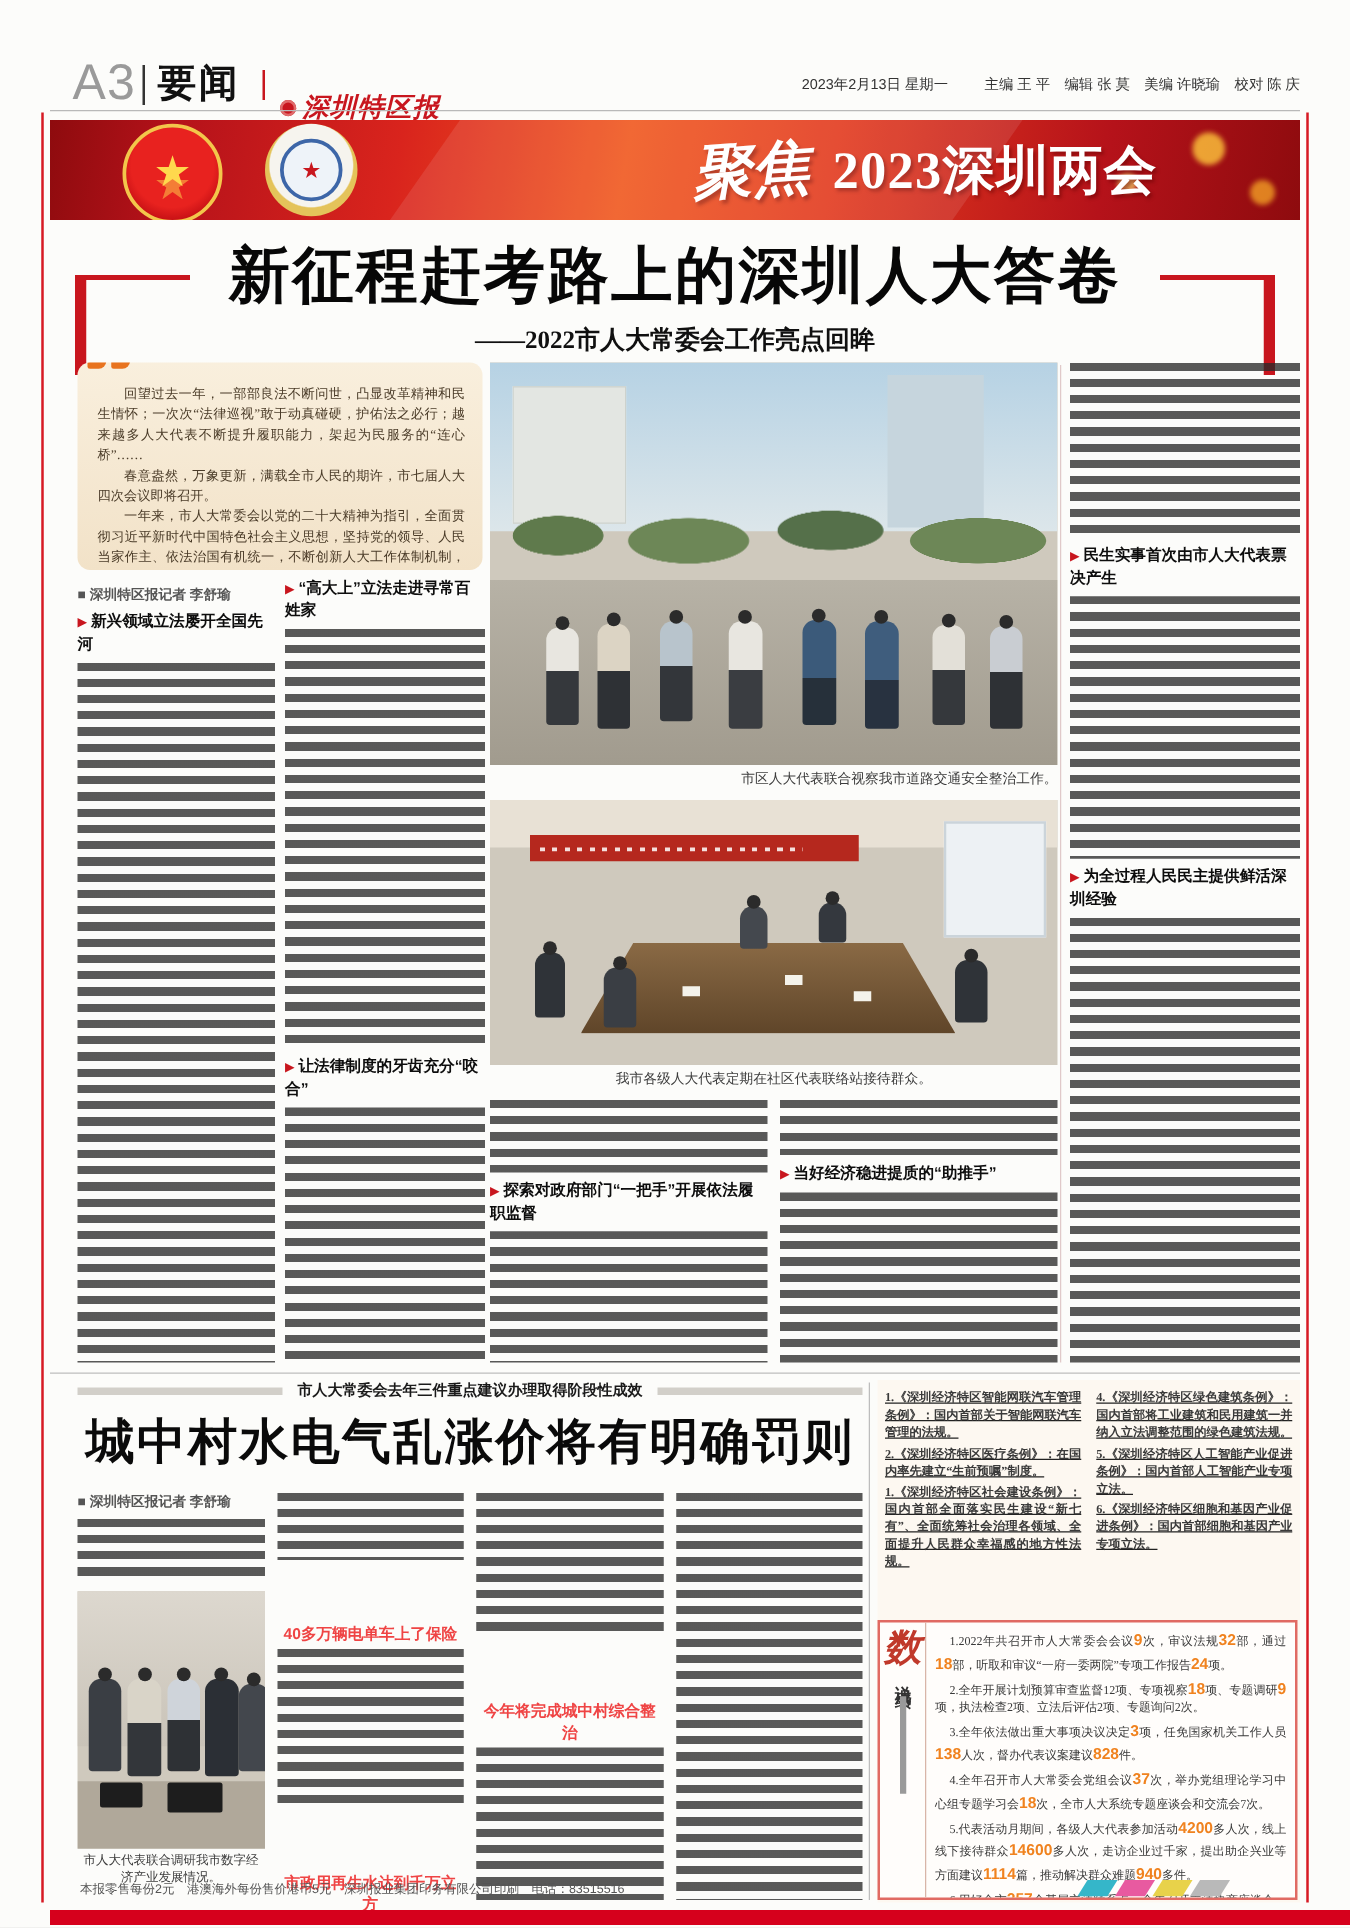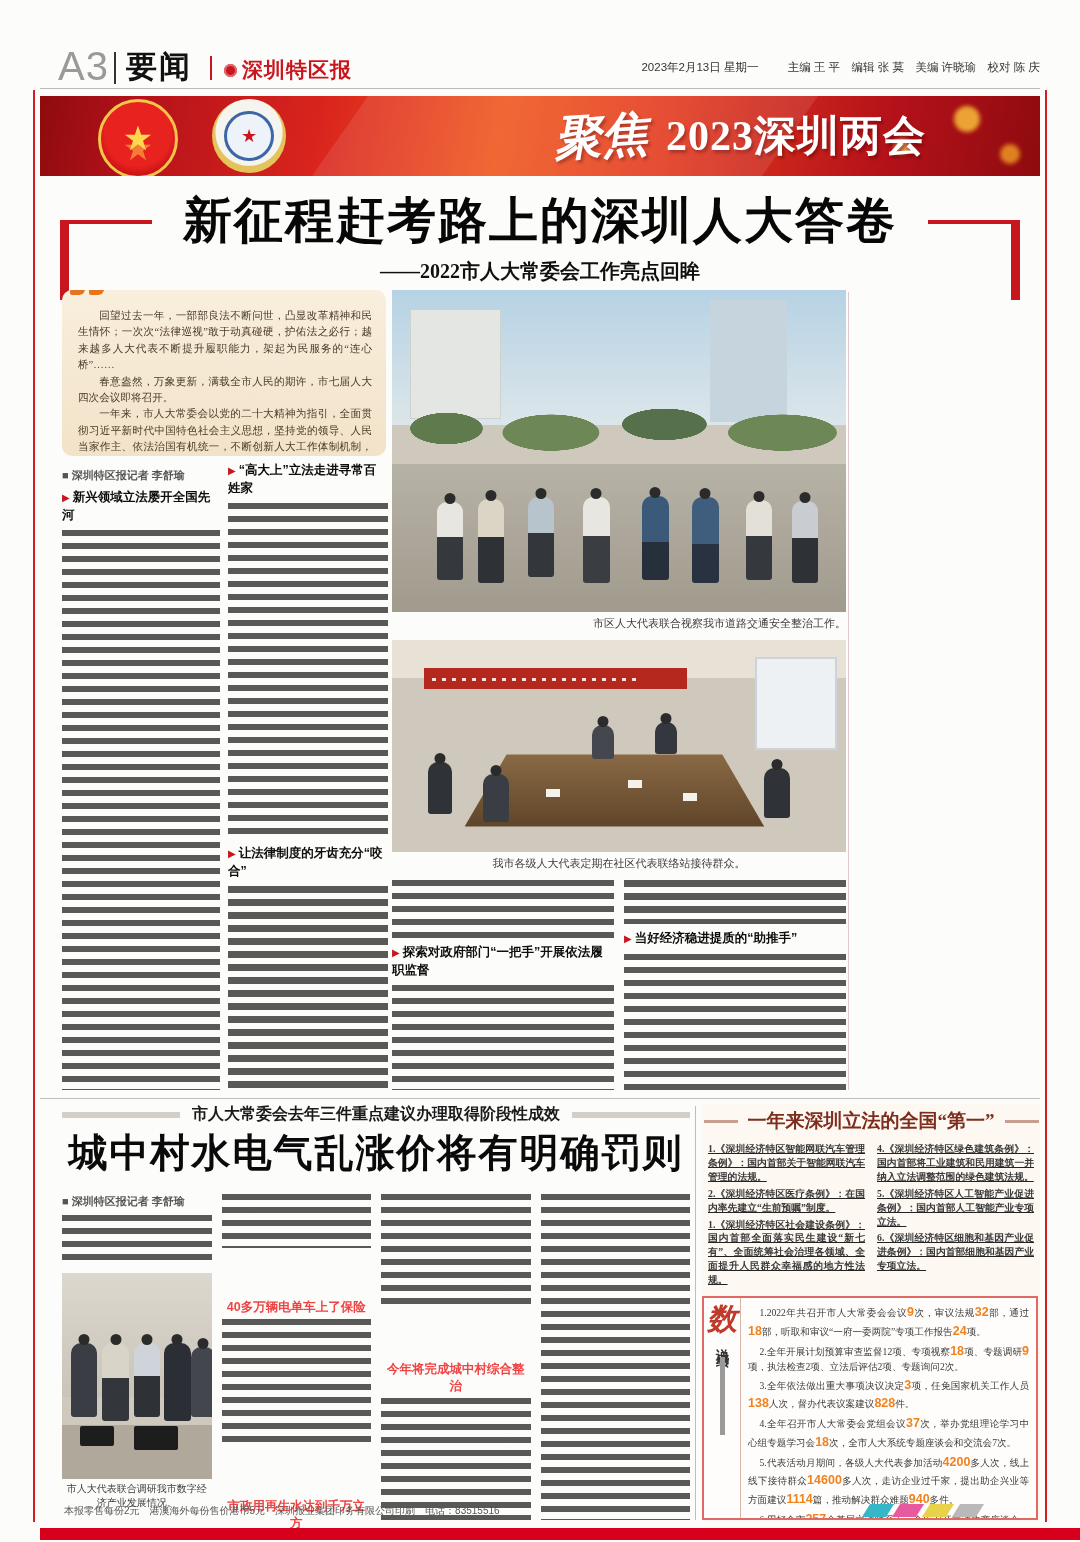--- a/index.html
+++ b/index.html
@@ -8,21 +8,21 @@
   .abs{position:absolute;}
   .sans{font-family:"Liberation Sans","DejaVu Sans",sans-serif;}
 
   
   .pageno{left:58px;top:44px;font-size:40px;color:#9a9a9a;font-weight:400;letter-spacing:1px;}
   .hdr-bar{left:114px;top:52px;width:2px;height:32px;background:#333;}
   .section{left:126px;top:46px;font-size:31px;font-weight:900;color:#111;letter-spacing:2px;}
   .hdr-red{left:210px;top:56px;width:2px;height:24px;background:#c8161e;}
   .masthead{left:224px;top:56px;display:flex;align-items:center;gap:5px;}
   .seal{width:13px;height:13px;border-radius:50%;background:#c8161e;box-shadow:inset 0 0 0 2px #e06a6a;}
-  .masthead span{color:#c8161e;font-size:21px;font-weight:900;letter-spacing:1px;}
+  .masthead span{color:#c8161e;font-size:21px;font-weight:900;font-style:italic;letter-spacing:1px;margin-top:16px;}
   .hdr-right{right:40px;top:60px;font-size:11.5px;color:#333;}
   .hdr-right .dt{margin-right:26px;}
   .hdr-line{left:40px;top:88px;width:1000px;height:1px;background:#b9b9b9;}
   .edge{width:2px;top:90px;height:1432px;background:#d61a24;}
 
   
   .banner{left:40px;top:96px;width:1000px;height:80px;overflow:hidden;
     background:linear-gradient(100deg,#8e0b0e 0%,#b5121a 10%,#d9241d 28%,#f0571e 46%,#e33a1d 62%,#b5121a 84%,#8e0b0e 100%);}
   .banner::after{content:"";position:absolute;left:30%;top:-40%;width:45%;height:180%;
     background:rgba(255,255,255,.10);transform:skewX(-35deg);}
@@ -93,21 +93,21 @@
   .subhead{font-size:12.5px;font-weight:900;color:#0d0d0d;line-height:1.4;
     font-family:"Liberation Sans","DejaVu Sans",sans-serif;}
   .subhead::before{content:"▶";color:#c8161e;font-size:10px;margin-right:3px;}
   .col{display:flex;flex-direction:column;}
   .gap6{height:6px;flex:none;}
   .colrule{width:1px;background:#e0c9c9;}
 
   
   .kicker{left:62px;top:1104px;width:628px;display:flex;align-items:center;gap:12px;}
   .kicker .bar{flex:1;height:6px;background:#d2cfc9;}
-  .kicker .kt{font-size:16px;font-weight:900;color:#1a1a1a;white-space:nowrap;}
+  .kicker .kt{font-size:12px;font-weight:900;color:#1a1a1a;white-space:nowrap;}
   .headline2{left:62px;top:1126px;width:628px;text-align:center;font-size:39px;font-weight:900;
     color:#0a0a0a;letter-spacing:2px;}
   .bl-cols{left:62px;top:1194px;width:628px;height:326px;display:flex;gap:10px;}
   .bl-col{flex:1;display:flex;flex-direction:column;}
   .subhead2{font-size:12.5px;font-weight:900;color:#ef4444;text-align:center;line-height:1.35;
     font-family:"Liberation Sans","DejaVu Sans",sans-serif;padding:3px 0;margin-top:48px;}
   .p3cap{font-size:10px;color:#3c3c3c;text-align:center;line-height:1.35;padding-top:3px;}
 
   
   .br{left:702px;top:1104px;width:338px;height:418px;background:#fdf8f1;}
@@ -253,20 +253,31 @@
 
   <div class="abs col" style="left:624px;top:880px;width:222px;height:210px;">
     <div class="greek" style="height:44px;flex:none;"></div>
     <div class="gap6"></div>
     <div class="subhead">当好经济稳进提质的“助推手”</div>
     <div class="gap6"></div>
     <div class="greek" style="flex:1;"></div>
   </div>
 
   <div class="abs colrule" style="left:848px;top:292px;height:798px;"></div>
+  <div class="abs col" style="left:856px;top:290px;width:184px;height:800px;">
+    <div class="greek" style="height:140px;flex:none;"></div>
+    <div class="gap6"></div>
+    <div class="subhead">民生实事首次由市人大代表票决产生</div>
+    <div class="gap6"></div>
+    <div class="greek" style="height:210px;flex:none;"></div>
+    <div class="gap6"></div>
+    <div class="subhead">为全过程人民民主提供鲜活深圳经验</div>
+    <div class="gap6"></div>
+    <div class="greek" style="flex:1;"></div>
+  </div>
 
   <div class="abs divider" style="left:40px;top:1098px;width:1000px;height:1px;"></div>
   <div class="abs divider" style="left:695px;top:1106px;width:1px;height:414px;"></div>
 
   <div class="abs kicker sans">
     <span class="bar"></span>
     <span class="kt">市人大常委会去年三件重点建议办理取得阶段性成效</span>
     <span class="bar"></span>
   </div>
   <div class="abs headline2">城中村水电气乱涨价将有明确罚则</div>
@@ -301,25 +312,20 @@
       <div class="greek" style="height:116px;flex:none;"></div>
       <div class="subhead2">今年将完成城中村综合整治</div>
       <div class="greek" style="flex:1;"></div>
     </div>
     <div class="bl-col">
       <div class="greek" style="flex:1;"></div>
     </div>
   </div>
 
   <div class="abs br">
-    <div class="br-title">
-      <span class="ln"></span>
-      <span class="tt">一年来深圳立法的全国“第一”</span>
-      <span class="ln"></span>
-    </div>
     <div class="firsts">
         <p class="first-item">1.《深圳经济特区智能网联汽车管理条例》：国内首部关于智能网联汽车管理的法规。</p>
         <p class="first-item">2.《深圳经济特区医疗条例》：在国内率先建立“生前预嘱”制度。</p>
         <p class="first-item">1.《深圳经济特区社会建设条例》：国内首部全面落实民生建设“新七有”、全面统筹社会治理各领域、全面提升人民群众幸福感的地方性法规。</p>
         <p class="first-item">4.《深圳经济特区绿色建筑条例》：国内首部将工业建筑和民用建筑一并纳入立法调整范围的绿色建筑法规。</p>
         <p class="first-item">5.《深圳经济特区人工智能产业促进条例》：国内首部人工智能产业专项立法。</p>
         <p class="first-item">6.《深圳经济特区细胞和基因产业促进条例》：国内首部细胞和基因产业专项立法。</p>
       </div>
     <div class="statsbox">
       <div class="stats-label">

